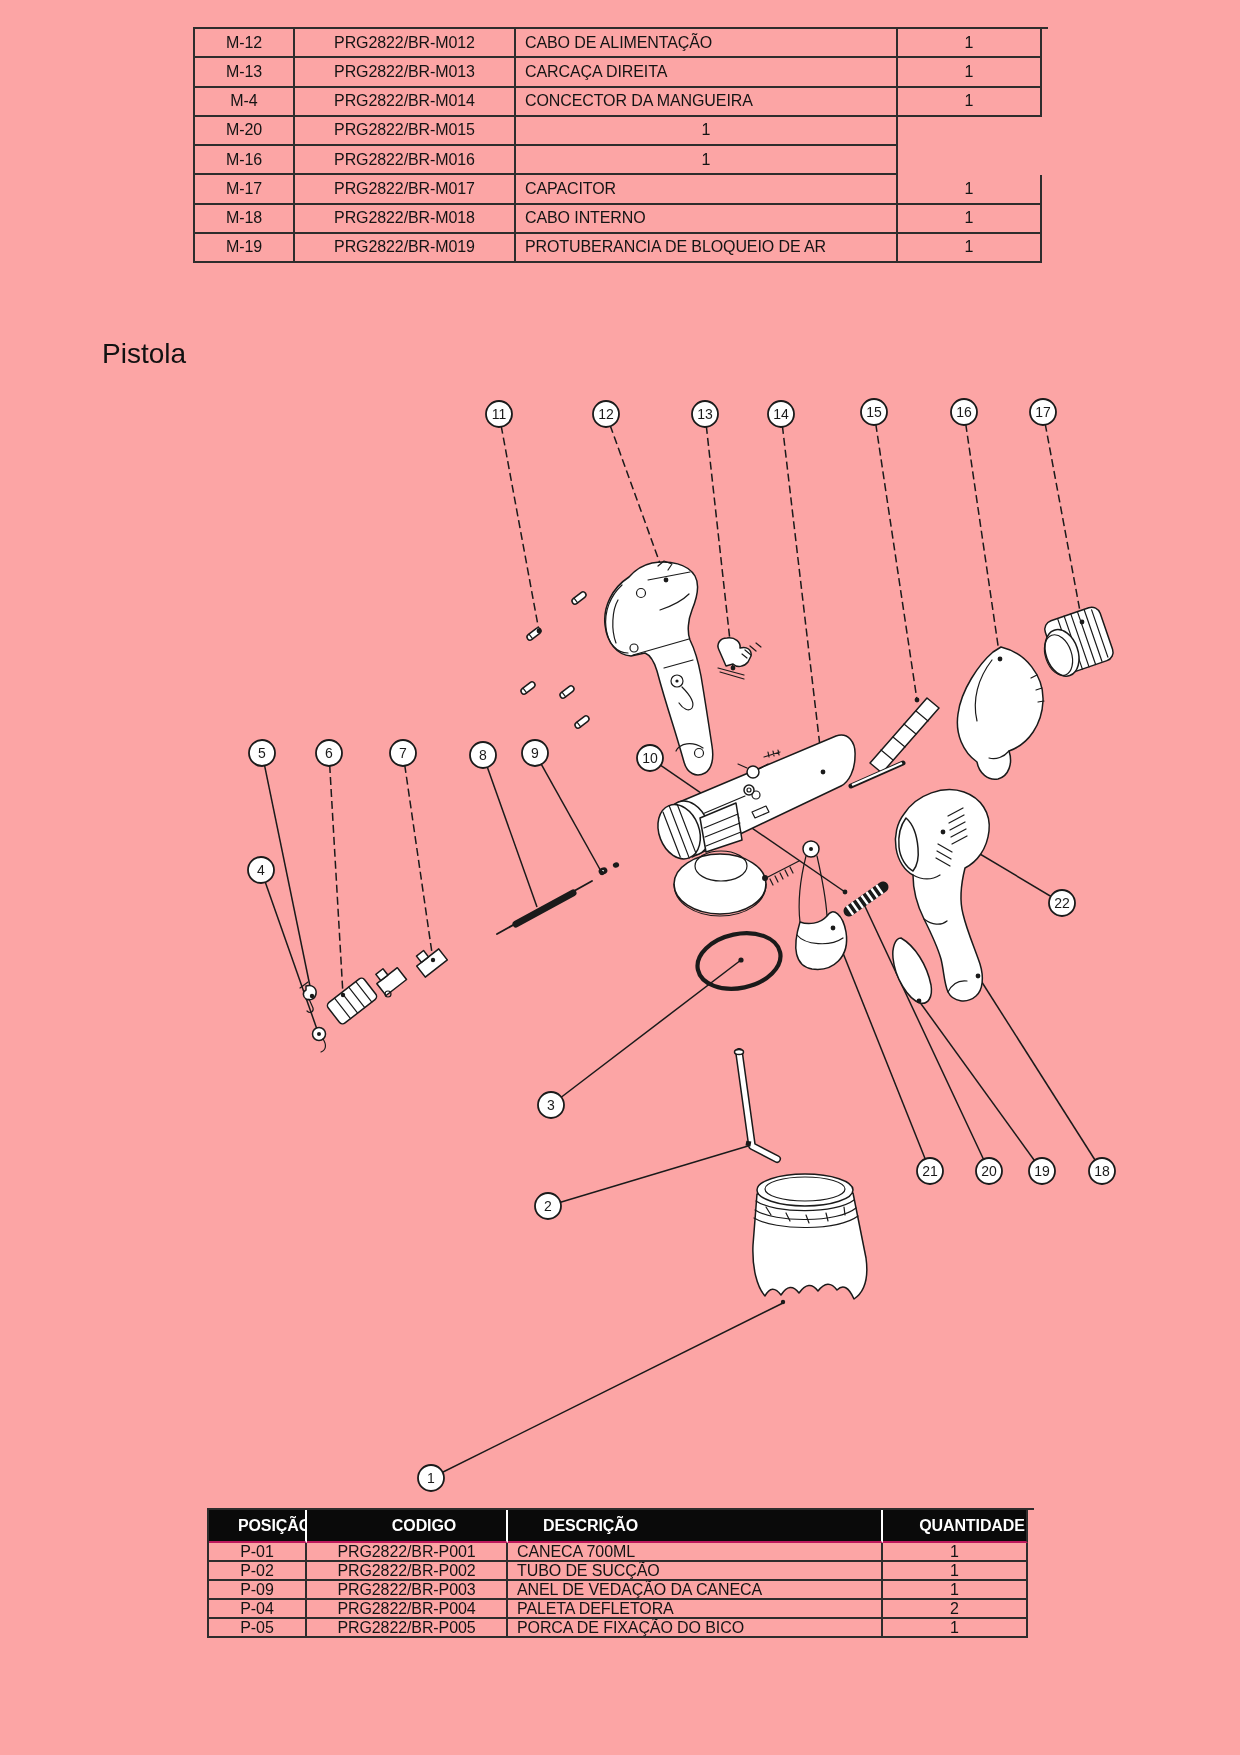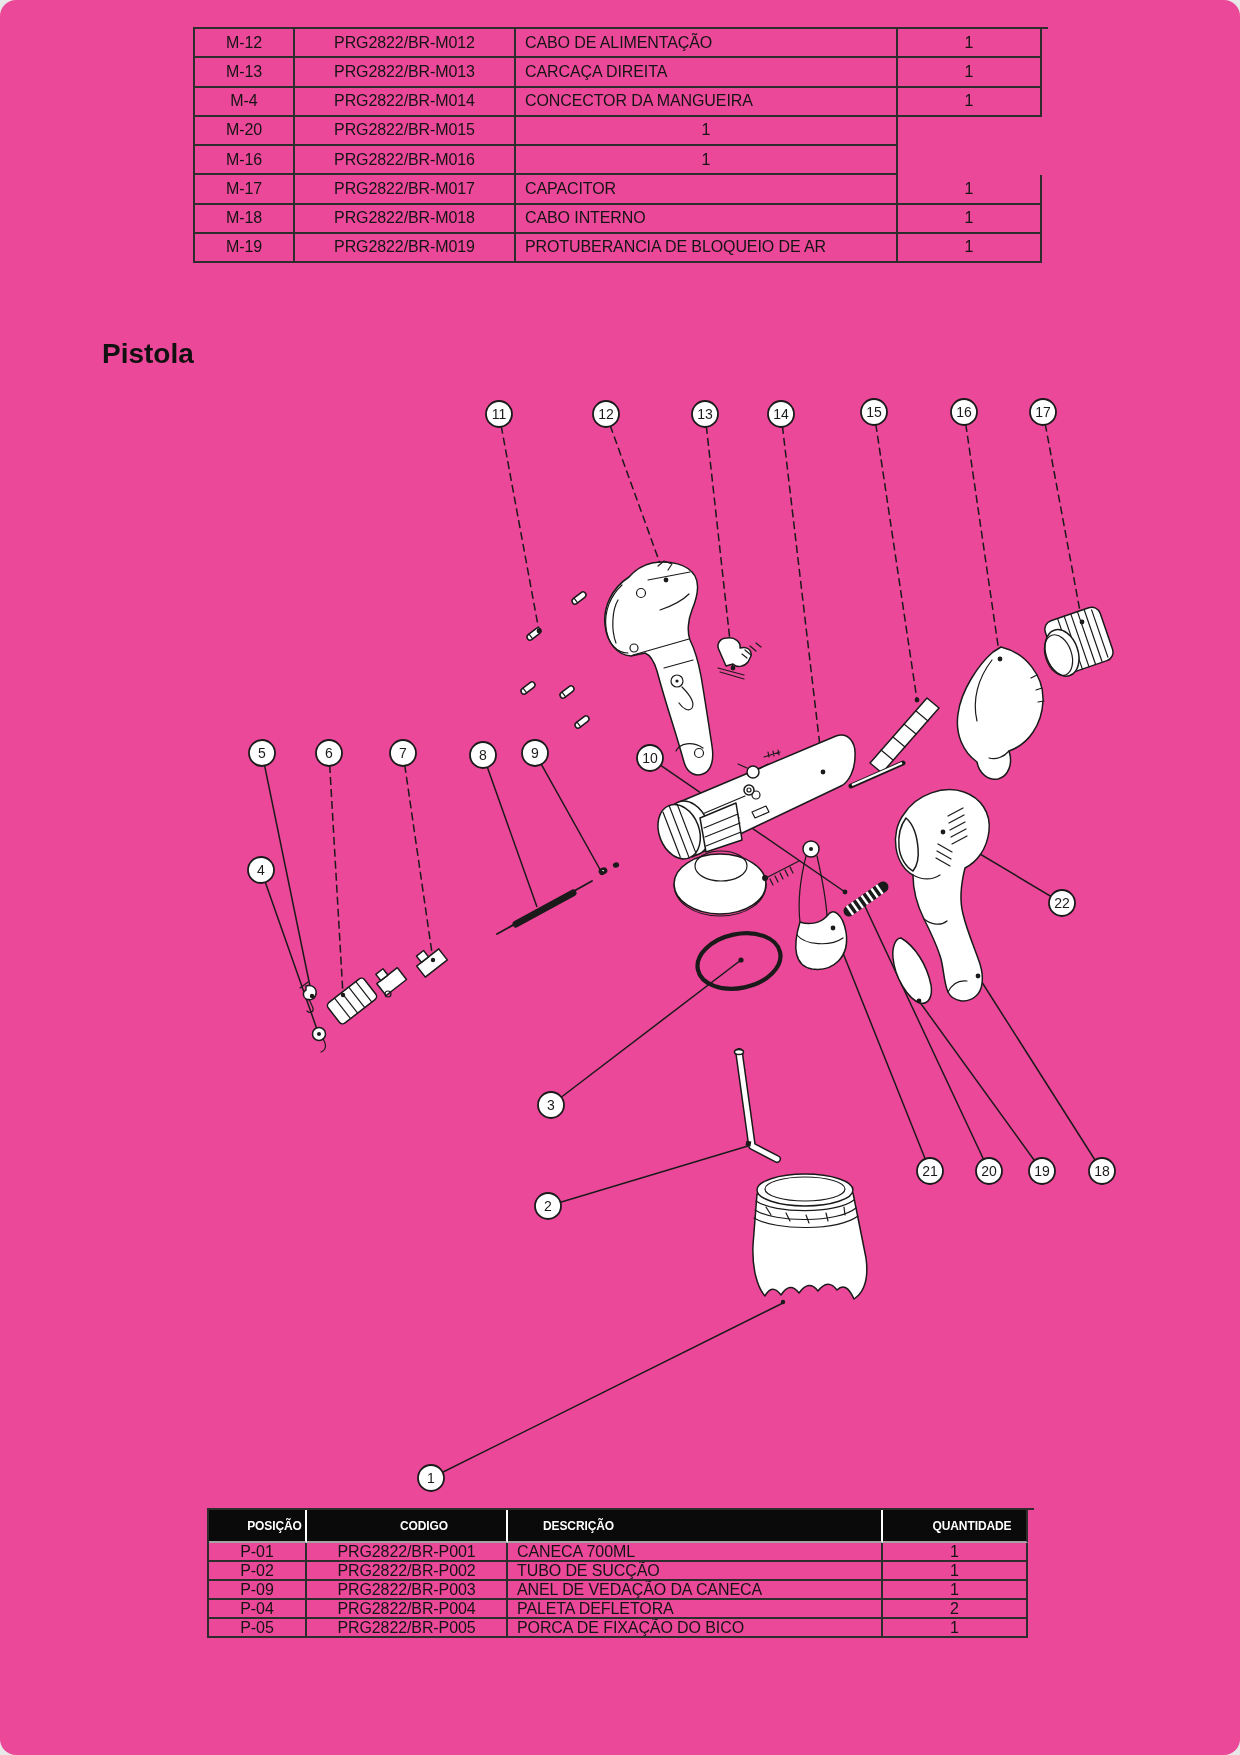--- a/index.html
+++ b/index.html
@@ -1,46 +1,45 @@
 <!DOCTYPE html>
 <html><head>
 <meta charset="utf-8">
 <style>
   html,body{margin:0;padding:0;background:#e8e8e8;}
   .page{
     position:relative;
     width:1240px;height:1755px;
-    background:#ec4899;
+    background:#fca5a5;
     font-family:"Liberation Sans", sans-serif;
     color:#141414;
     overflow:hidden;
-    border-radius:16px;
   }
   
   .tbl{position:absolute;border-top:2px solid #2d2d2d;border-left:2px solid #2d2d2d;box-sizing:border-box;}
   .tr{display:grid;}
   .tbl-top .tr{grid-template-columns:100px 221px 382px 144px;height:29.25px;}
   .tbl-bot .tr{grid-template-columns:98px 201px 375px 145px;height:19px;}
   .tbl-bot .tr.head{height:33px;}
   .td{
     box-sizing:border-box;
     border-right:2px solid #2d2d2d;border-bottom:2px solid #2d2d2d;
     display:flex;align-items:center;justify-content:center;
     font-size:16px;letter-spacing:-0.1px;white-space:nowrap;overflow:hidden;
   }
   .td.desc{justify-content:flex-start;padding-left:9px;}
   .tr.head .td{
-    background:#0a0a0a;color:#ffffff;font-weight:bold;font-size:12px;
-    border-right:2px solid #ffffff;border-bottom:2px solid #a3a3a3;padding-left:35px;
+    background:#0a0a0a;color:#ffffff;font-weight:bold;font-size:16px;
+    border-right:2px solid #ffffff;border-bottom:2px solid #be185d;padding-left:35px;
   }
   .tr.head .td:last-child{border-right:2px solid #2d2d2d;}
   
   .heading{
     position:absolute;left:102px;top:338px;
-    font-size:28px;font-weight:bold;color:#111;letter-spacing:0px;
+    font-size:28px;font-weight:normal;color:#111;letter-spacing:0px;
   }
   
   .diagram{position:absolute;left:150px;top:380px;}
   .diagram svg{display:block;}
   .ln{stroke:#1a1a1a;stroke-width:1.5;fill:none;}
   .lnd{stroke:#1a1a1a;stroke-width:1.5;fill:none;stroke-dasharray:8 4;}
   .part{stroke:#1a1a1a;stroke-width:1.5;fill:#ffffff;stroke-linejoin:round;stroke-linecap:round;}
   .det{stroke:#1a1a1a;stroke-width:1.2;fill:none;stroke-linejoin:round;stroke-linecap:round;}
   .callout circle{fill:#ffffff;stroke:#1a1a1a;stroke-width:1.8;}
   .callout text{font-family:"Liberation Sans",sans-serif;font-size:14px;fill:#1a1a1a;text-anchor:middle;}

